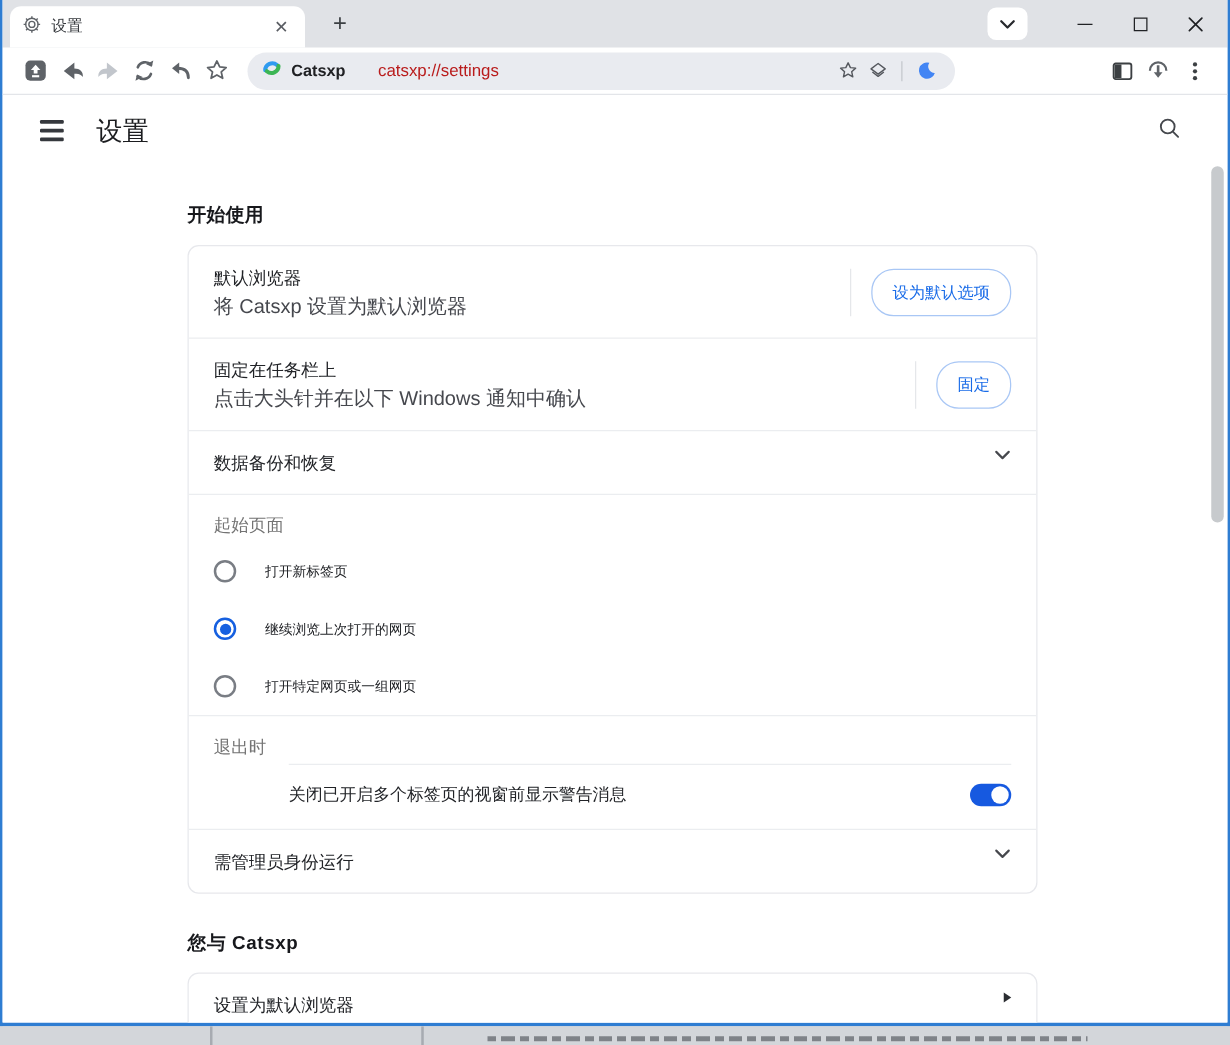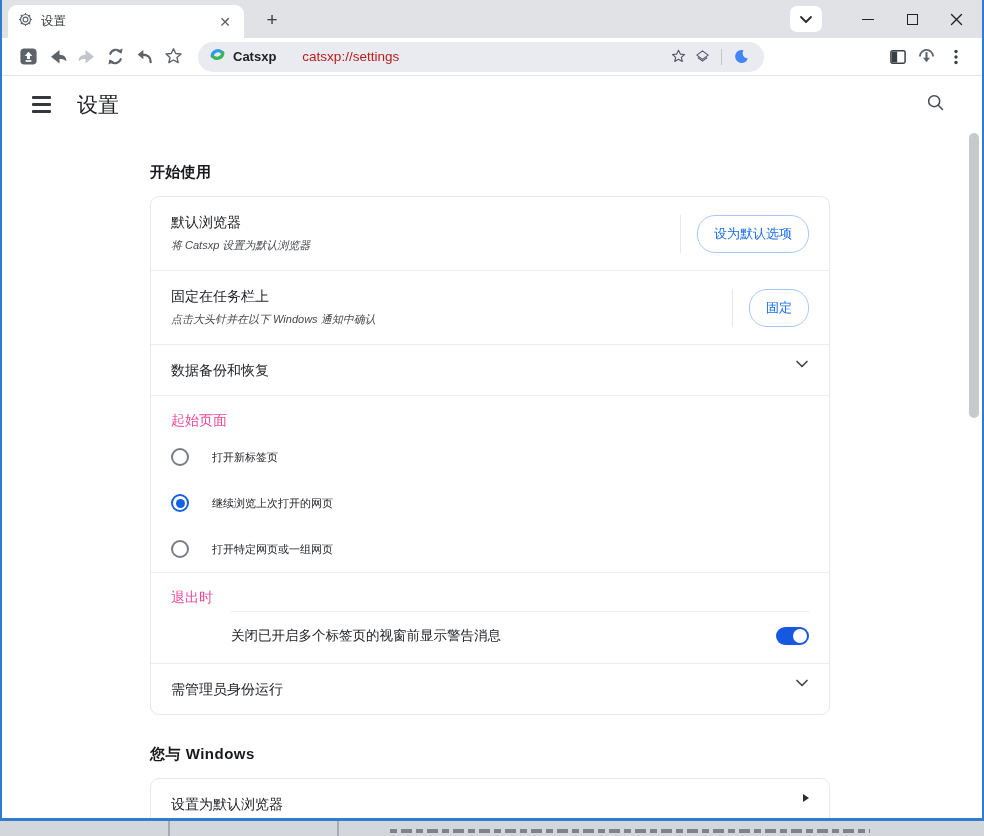--- a/index.html
+++ b/index.html
@@ -47,29 +47,29 @@
   .content { position:relative; background:#fff; }
   .col { width:680px; margin-left:148px; }
   .section-heading { font-size:15px; font-weight:bold; color:#17181c; letter-spacing:.3px; padding-top:30px; }
   .card { border:1px solid #e7e8ec; border-radius:9px; margin-top:14px; background:#fff; overflow:hidden; }
   .divider { height:1px; background:#ebedf0; }
   .divider.inset { margin-left:80px; margin-right:20px; }
 
   .row { display:flex; padding:15px 20px; }
   .row-texts { flex:1; }
   .row-title { font-size:14px; color:#212327; line-height:20px; }
-  .row-sub { font-size:11px; color:#46484e; line-height:19px; margin-top:4px;font-style:italic; }
+  .row-sub { font-size:16px; color:#46484e; line-height:19px; margin-top:4px; }
   .row-action { display:flex; align-items:center; }
   .vsep { width:1px; height:38px; background:#e5e7ea; margin-right:16px; }
   .pill-btn { border:1px solid #a9c7f5; background:#fff; color:#1a6ce8; font-size:13px;
               padding:9px 16px; border-radius:18px; cursor:pointer; white-space:nowrap;
               font-family:"Liberation Sans","DejaVu Sans",sans-serif; }
   .chev { width:14px; height:9px; }
 
-  .group-label { font-size:14px; color:#ec4899; padding:16px 20px 4px; }
+  .group-label { font-size:14px; color:#737373; padding:16px 20px 4px; }
   .radio-row { display:flex; align-items:center; padding:14px 20px; cursor:pointer; }
   .radio { width:18px; height:18px; border-radius:50%; border:2px solid #797d84; flex:none;
            display:flex; align-items:center; justify-content:center; }
   .radio.checked { border-color:#1660e0; }
   .radio.checked i { display:block; width:9px; height:9px; border-radius:50%; background:#1660e0; }
   .radio-label { font-size:11px; color:#212327; margin-left:23px; }
 
   .toggle-row { display:flex; align-items:center; padding:15px 20px 18px 80px; }
   .toggle-label { flex:1; font-size:13.5px; color:#212327; }
   .toggle { width:33px; height:18px; border-radius:9px; background:#1659e0; position:relative; cursor:pointer; flex:none; }
@@ -325,21 +325,21 @@
           <div class="row-texts">
             <div class="row-title">需管理员身份运行</div>
           </div>
           <svg class="chev" viewBox="0 0 14 9">
             <path d="M2 1.5 L7 6.5 L12 1.5" fill="none" stroke="#46484d" stroke-width="1.7" stroke-linecap="round" stroke-linejoin="round"></path>
           </svg>
         </div>
 
       </div>
 
-      <div class="section-heading" style="letter-spacing:.5px;">您与 Windows</div>
+      <div class="section-heading" style="letter-spacing:.5px;">您与 Catsxp</div>
 
       <div class="card">
         <div class="row">
           <div class="row-texts">
             <div class="row-title">设置为默认浏览器</div>
           </div>
           <span class="arrow-right"></span>
         </div>
       </div>
 

